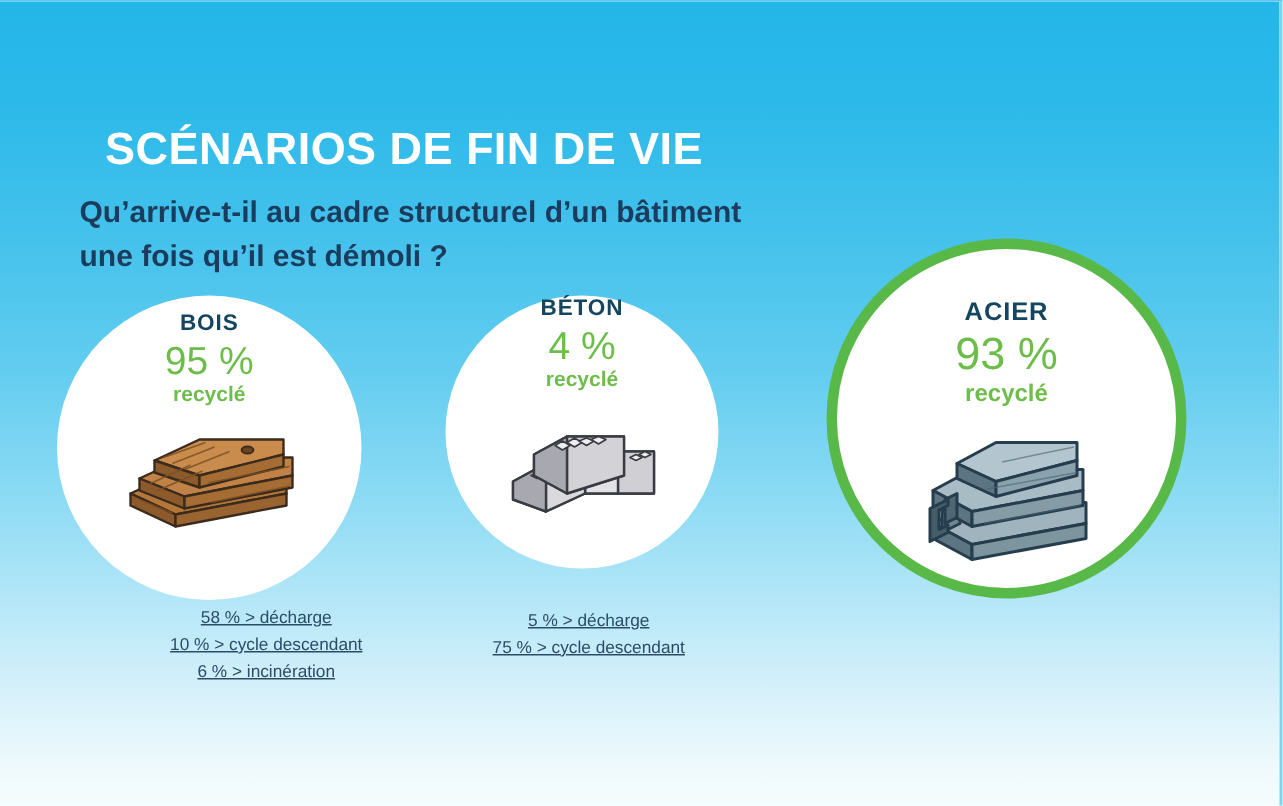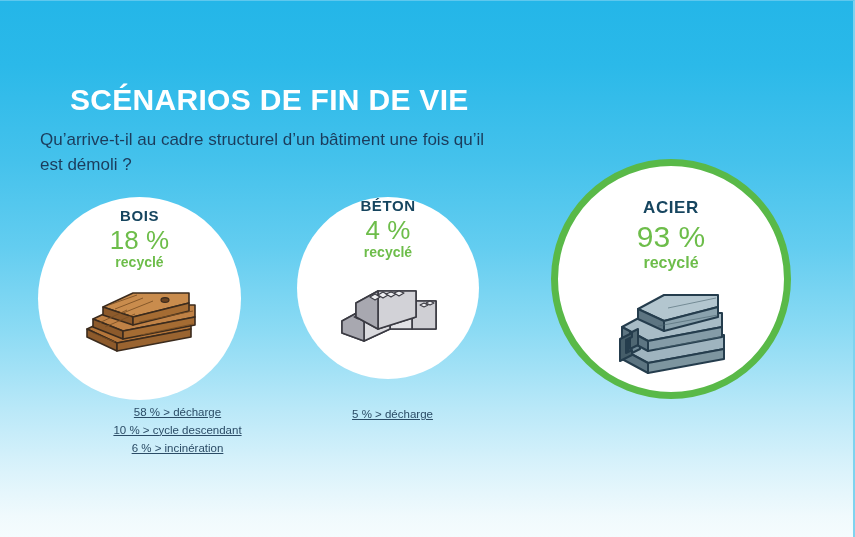--- a/index.html
+++ b/index.html
@@ -42,23 +42,23 @@
   .title {
     margin: 0;
     font-size: 30px;
     font-weight: bold;
     color: #ffffff;
     letter-spacing: 0.3px;
     line-height: 1.1;
     padding-left: 30px;
   }
   .subtitle {
-    margin: 12px 0 0 0;
-    font-size: 17px;
-    font-weight: normal;
+    margin: 12px 0 0 13px;
+    font-size: 20px;
+    font-weight: bold;
     color: #1b3c5c;
     line-height: 1.45;
     width: 455px;
   }
 
   
   .circle {
     position: absolute;
     background: #ffffff;
     border-radius: 50%;
@@ -143,21 +143,21 @@
 
 <div id="poster">
 
   <div class="heading">
     <h1 class="title">SCÉNARIOS DE FIN DE VIE</h1>
     <p class="subtitle">Qu’arrive-t-il au cadre structurel d’un bâtiment une fois qu’il est démoli ?</p>
   </div>
 
   <div class="circle circle-bois">
     <div class="mat-label">BOIS</div>
-    <div class="mat-pct">18 %</div>
+    <div class="mat-pct">95 %</div>
     <div class="mat-rec">recyclé</div>
     <div class="icon-wrap">
       <svg width="122" height="80" viewBox="0 0 122 80">
         <g stroke="#3b2b1d" stroke-width="1.6" stroke-linejoin="round">
 
           <polygon points="8,52 38,38 112,38 112,52 38,66" fill="#b5763a"></polygon>
           <polygon points="8,52 38,66 38,74 8,60" fill="#8d5a2b"></polygon>
           <polygon points="38,66 112,52 112,60 38,74" fill="#9a6430"></polygon>
 
           <polygon points="14,42 44,28 116,28 116,40 44,54" fill="#c08246"></polygon>
@@ -226,20 +226,21 @@
             <polygon points="88,38 92,36 96,38 92,40"></polygon>
             <polygon points="94,36 98,34 102,36 98,38"></polygon>
           </g>
         </g>
       </svg>
     </div>
   </div>
 
   <div class="details details-beton">
     <div>5 % &gt; décharge</div>
+    <div>75 % &gt; cycle descendant</div>
   </div>
 
   <div class="circle circle-acier">
     <div class="mat-label">ACIER</div>
     <div class="mat-pct">93 %</div>
     <div class="mat-rec">recyclé</div>
     <div class="icon-wrap">
       <svg width="126" height="106" viewBox="0 0 126 106">
         <g stroke="#253d4d" stroke-width="2" stroke-linejoin="round">
 

